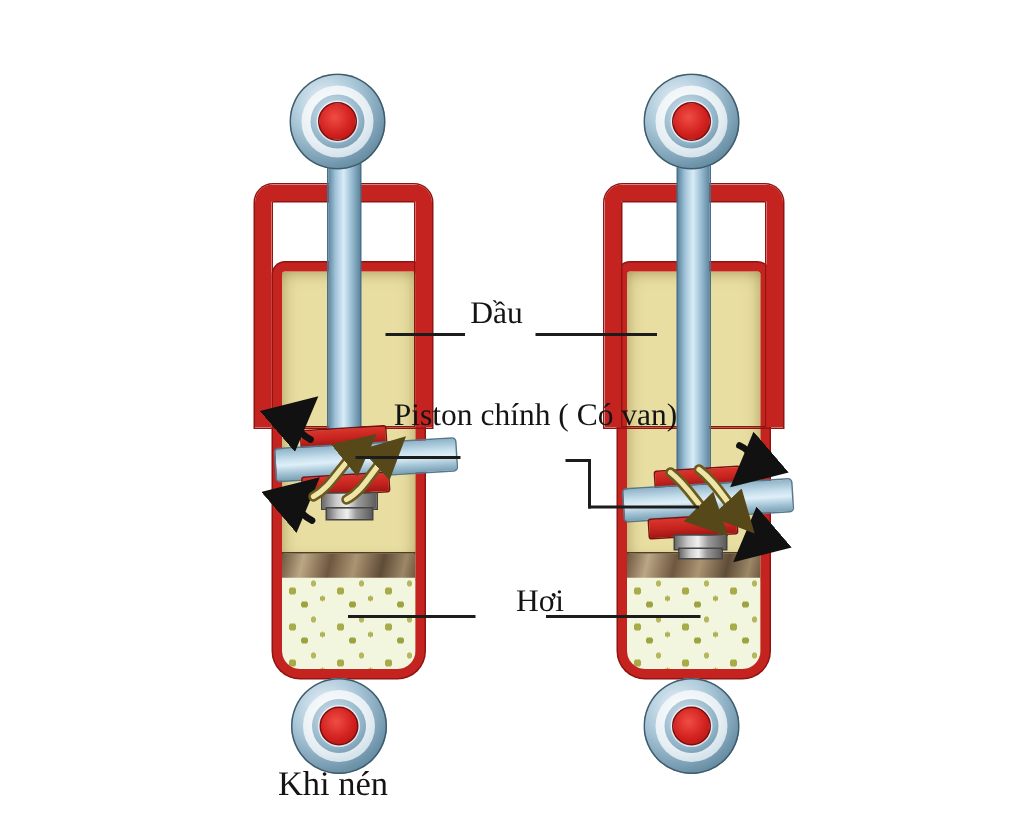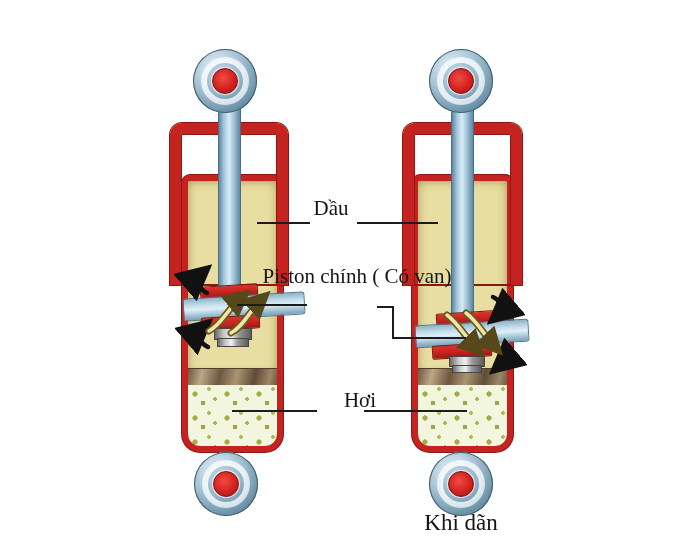--- a/index.html
+++ b/index.html
@@ -170,15 +170,15 @@
   <div class="abs lline" style="left:237px;top:304px;width:70px;"></div>
   <div class="abs lline" style="left:377px;top:306px;width:17px;"></div>
   <div class="abs vline" style="left:392px;top:306px;height:33px;"></div>
   <div class="abs lline" style="left:392px;top:337px;width:74px;"></div>
   <div class="abs lline" style="left:232px;top:410px;width:85px;"></div>
   <div class="abs lline" style="left:364px;top:410px;width:103px;"></div>
 
   <div class="abs lbl" style="left:331px;top:196px;text-align:center;">Dầu</div>
   <div class="abs lbl" style="left:357px;top:264px;">Piston chính ( Có van)</div>
   <div class="abs lbl" style="left:360px;top:388px;">Hơi</div>
-  <div class="abs cap" style="left:461px;top:510px;">Khi dãn</div>
+  <div class="abs cap" style="left:222px;top:510px;">Khi nén</div>
 
 </div>
 
 </body></html>

